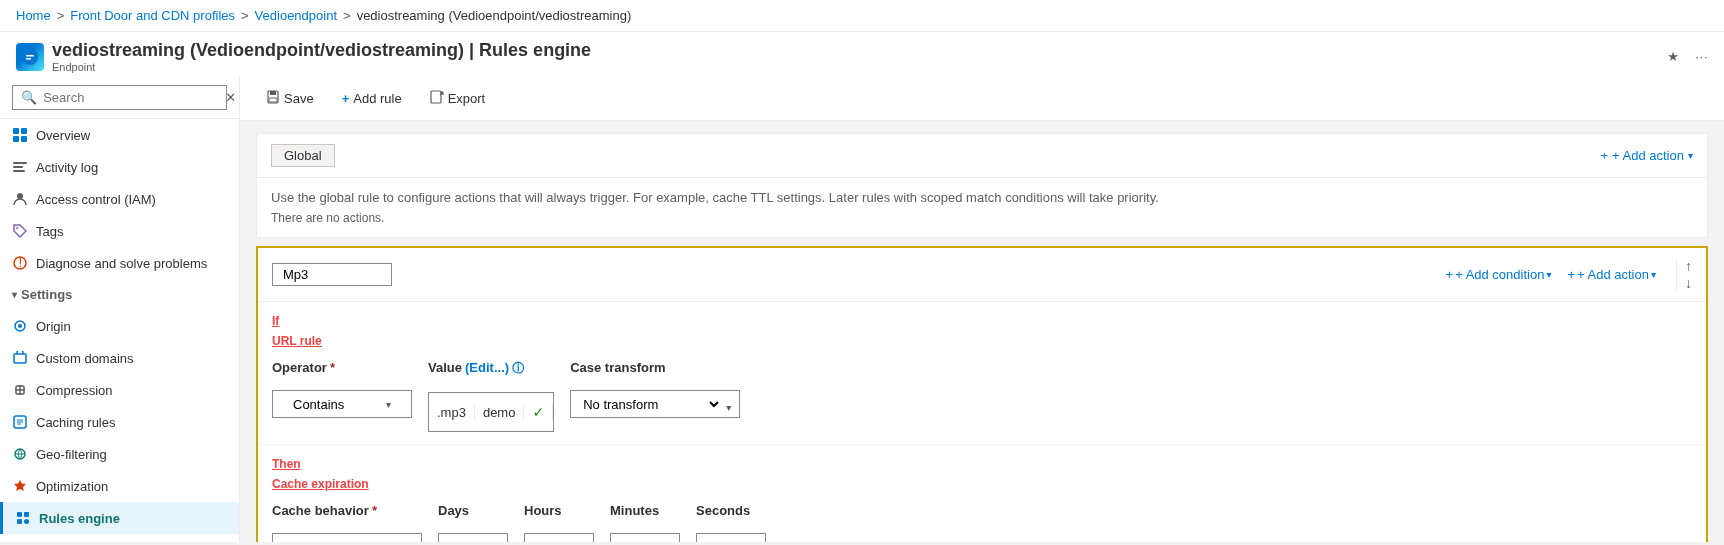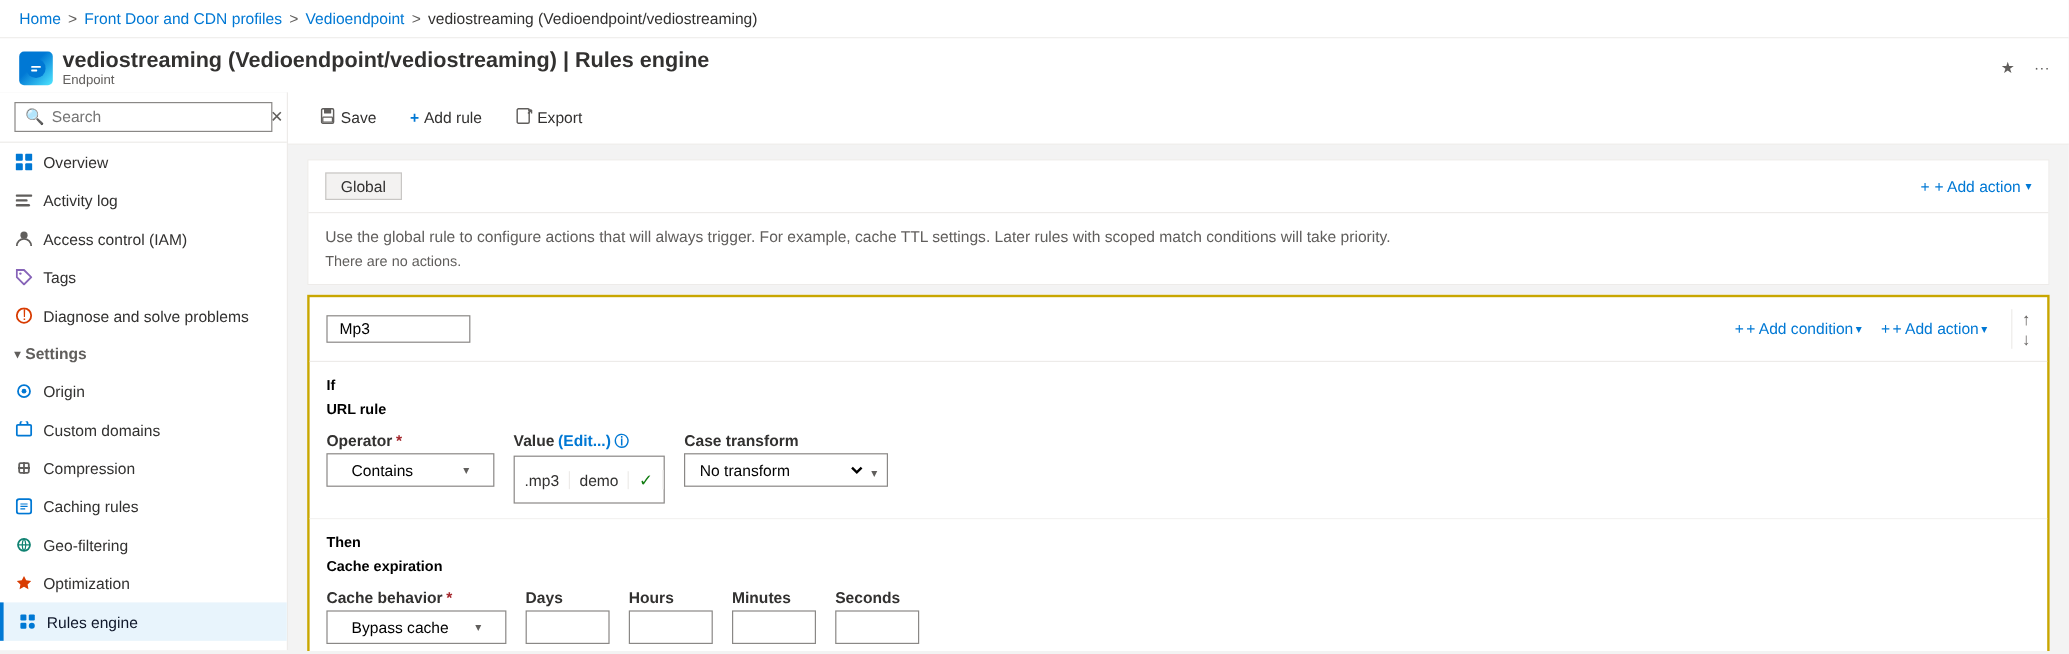--- a/index.html
+++ b/index.html
@@ -18,21 +18,21 @@
 
     .layout { display: flex; height: calc(100vh - 80px); background: #f3f3f3; }
 
     .sidebar { width: 240px; background: #fff; border-right: 1px solid #edebe9; display: flex; flex-direction: column; flex-shrink: 0; }
     .sidebar-search { padding: 8px 12px; border-bottom: 1px solid #edebe9; }
     .sidebar-search-box { display: flex; align-items: center; border: 1px solid #8a8886; padding: 4px 8px; background: #fff; gap: 6px; width: 100%; }
     .sidebar-search-box input { border: none; outline: none; font-size: 13px; flex: 1; }
     .sidebar-search-icons { display: flex; gap: 4px; color: #605e5c; }
 
     .sidebar-item { display: flex; align-items: center; gap: 8px; padding: 8px 12px; cursor: pointer; color: #323130; }
-    .sidebar-item.active { background: #e8f4fc; color: #0f172a; border-left: 3px solid #0078d4; font-weight: 400; }
+    .sidebar-item.active { background: #e8f4fc; color: #0f766e; border-left: 3px solid #0078d4; font-weight: 700; }
     .sidebar-item .item-icon { width: 16px; height: 16px; display: flex; align-items: center; justify-content: center; flex-shrink: 0; }
     .sidebar-section { padding: 8px 12px; font-size: 11px; color: #605e5c; font-weight: 600; display: flex; align-items: center; gap: 4px; cursor: pointer; }
     .sidebar-section .chevron { font-size: 10px; }
 
     .main { flex: 1; overflow-y: auto; padding: 0; background: #f3f3f3; }
 
     .toolbar { background: #fff; padding: 8px 16px; display: flex; align-items: center; gap: 8px; border-bottom: 1px solid #edebe9; }
     .toolbar-btn { display: flex; align-items: center; gap: 4px; padding: 5px 10px; border: none; background: none; cursor: pointer; color: #323130; font-size: 13px; }
 
     .content-area { padding: 12px 16px; }
@@ -43,23 +43,23 @@
     .rule-add-action { margin-left: auto; display: flex; align-items: center; gap: 4px; color: #0078d4; cursor: pointer; font-size: 13px; }
     .rule-body { padding: 12px 14px; color: #605e5c; font-size: 12px; }
     .no-actions { font-size: 12px; color: #605e5c; margin-top: 6px; }
 
     .rule-card-active { background: #fff; border: 2px solid #c8a600; margin-bottom: 8px; }
     .rule-card-active .rule-card-header { border-bottom: 1px solid #edebe9; display: flex; align-items: center; gap: 8px; padding: 10px 14px; }
     .rule-actions-bar { margin-left: auto; display: flex; align-items: center; gap: 8px; color: #0078d4; font-size: 13px; }
     .rule-actions-bar span { cursor: pointer; display: flex; align-items: center; gap: 3px; }
 
     .condition-block, .action-block { padding: 10px 14px; border-bottom: 1px solid #f3f2f1; }
-    .condition-label { font-size: 12px; color: #000000; font-weight: 600; margin-bottom: 6px; }
+    .condition-label { font-size: 12px; color: #ef4444; font-weight: 600; margin-bottom: 6px; text-decoration: underline; }
     .condition-fields { display: flex; align-items: flex-start; gap: 16px; flex-wrap: wrap; }
-    .field-group { display: flex; flex-direction: column; gap: 3px; }
+    .field-group { display: flex; flex-direction: column; gap: 15px; }
     .field-label { font-size: 11px; color: #323130; font-weight: 600; }
     .field-label .required { color: #a4262c; }
     .field-label .link { color: #0078d4; cursor: pointer; }
     .select-box { display: flex; align-items: center; border: 1px solid #8a8886; padding: 4px 20px; background: #fff; min-width: 130px; cursor: pointer; gap: 4px; height: 28px; }
     .select-box select { border: none; outline: none; font-size: 13px; background: transparent; flex: 1; cursor: pointer; appearance: none; }
     .select-chevron { color: #605e5c; font-size: 10px; }
     .value-box { display: flex; align-items: center; border: 1px solid #8a8886; height: 40px; }
     .value-box span { padding: 0 8px; font-size: 13px; color: #323130; border-right: 1px solid #edebe9; }
     .value-box .val-check { padding: 0 8px; color: #107c10; font-size: 14px; }
     .info-icon { color: #0078d4; cursor: pointer; font-size: 12px; }

